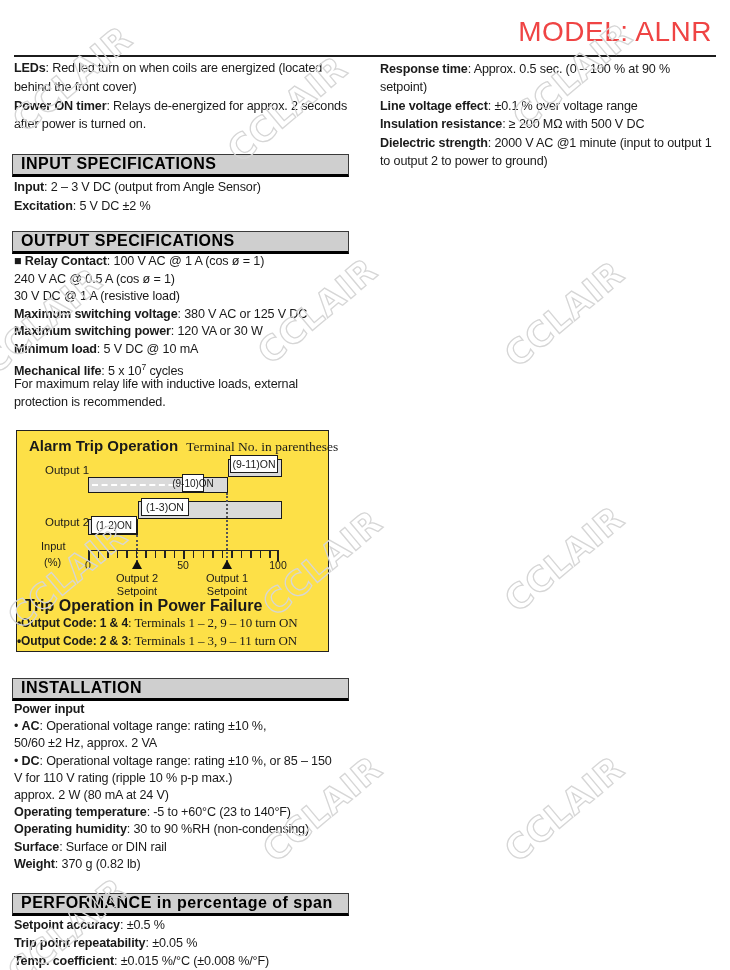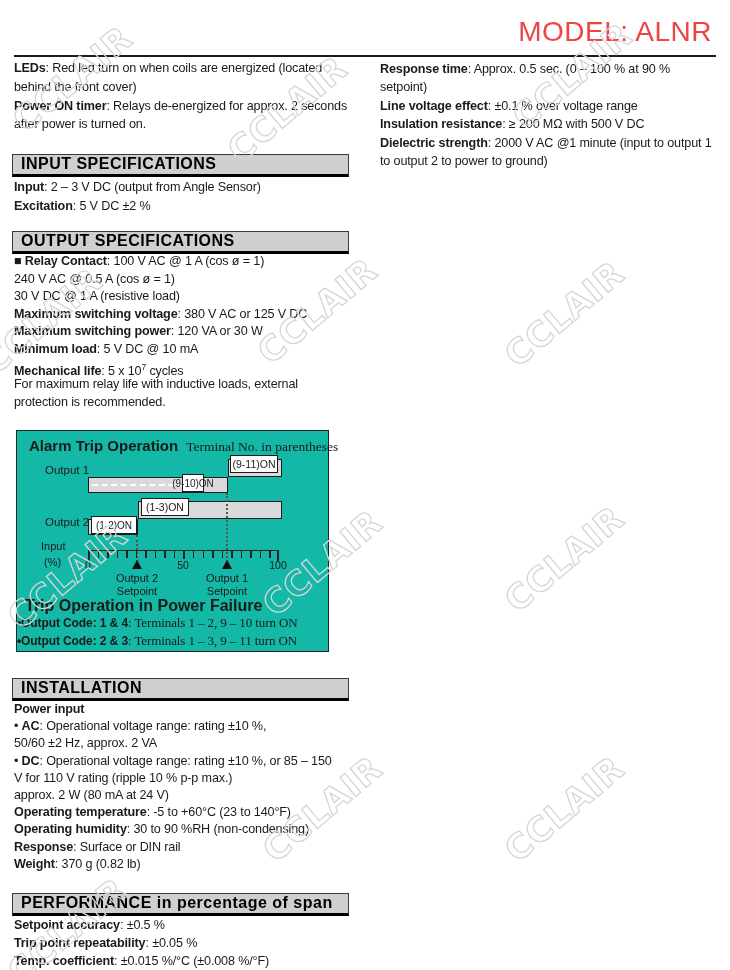--- a/index.html
+++ b/index.html
@@ -13,21 +13,21 @@
   .ln span.b{font-weight:700;}
   .ln span.r{font-weight:400;}
   .ln span.serif{font-family:"Liberation Serif",serif;font-size:13px;}
   .ln span.sup{vertical-align:super;font-size:8.5px;}
   .sec{position:absolute;left:12px;width:337px;height:23px;box-sizing:border-box;
        background:#cfcfcf;border:1px solid #3a3a3a;border-bottom:3px solid #000;
        font-weight:700;font-size:16px;letter-spacing:.5px;line-height:18px;
        padding-left:8px;color:#000;}
   
   .diagram{position:absolute;left:16px;top:430px;width:313px;height:222px;
-           border:1.5px solid #222;box-sizing:border-box;background:#14b8a6;}
+           border:1.5px solid #222;box-sizing:border-box;background:#fde047;}
   .dg-head{position:absolute;left:12px;top:6px;white-space:nowrap;}
   .dg-title{font-weight:700;font-size:15px;}
   .dg-sub{font-family:"Liberation Serif",serif;font-size:13.5px;margin-left:8px;}
   .rowlabel{position:absolute;font-size:11.5px;}
   .band{position:absolute;background:#dadada;border:1.5px solid #1a1a1a;box-sizing:border-box;}
   .dash{position:absolute;left:3px;top:6px;width:92px;border-top:2px dashed #fff;}
   .bandlabel{position:absolute;height:18px;background:#fff;border:1.2px solid #1a1a1a;
              box-sizing:border-box;font-size:10.5px;display:flex;align-items:center;
              justify-content:center;white-space:nowrap;}
   .dot{position:absolute;width:0;border-left:2px dotted #555;}
@@ -156,21 +156,21 @@
   </div>
   <div class="tblock" style="left:14px;top:701px;--lh:17.2px">
       <div class="ln"><span class="b">Power input</span></div>
       <div class="ln"><span class="r">• </span><span class="b">AC</span><span class="r">: Operational voltage range: rating ±10 %,</span></div>
       <div class="ln"><span class="r">50/60 ±2 Hz, approx. 2 VA</span></div>
       <div class="ln"><span class="r">• </span><span class="b">DC</span><span class="r">: Operational voltage range: rating ±10 %, or 85 – 150</span></div>
       <div class="ln"><span class="r">V for 110 V rating (ripple 10 % p-p max.)</span></div>
       <div class="ln"><span class="r">approx. 2 W (80 mA at 24 V)</span></div>
       <div class="ln"><span class="b">Operating temperature</span><span class="r">: -5 to +60°C (23 to 140°F)</span></div>
       <div class="ln"><span class="b">Operating humidity</span><span class="r">: 30 to 90 %RH (non-condensing)</span></div>
-      <div class="ln"><span class="b">Response</span><span class="r">: Surface or DIN rail</span></div>
+      <div class="ln"><span class="b">Surface</span><span class="r">: Surface or DIN rail</span></div>
       <div class="ln"><span class="b">Weight</span><span class="r">: 370 g (0.82 lb)</span></div>
     </div>
 
   <div class="sec" style="top:893px">
     <span>PERFORMANCE in percentage of span</span>
   </div>
   <div class="tblock" style="left:14px;top:916px;--lh:18px">
       <div class="ln"><span class="b">Setpoint accuracy</span><span class="r">: ±0.5 %</span></div>
       <div class="ln"><span class="b">Trip point repeatability</span><span class="r">: ±0.05 %</span></div>
       <div class="ln"><span class="b">Temp. coefficient</span><span class="r">: ±0.015 %/°C (±0.008 %/°F)</span></div>

